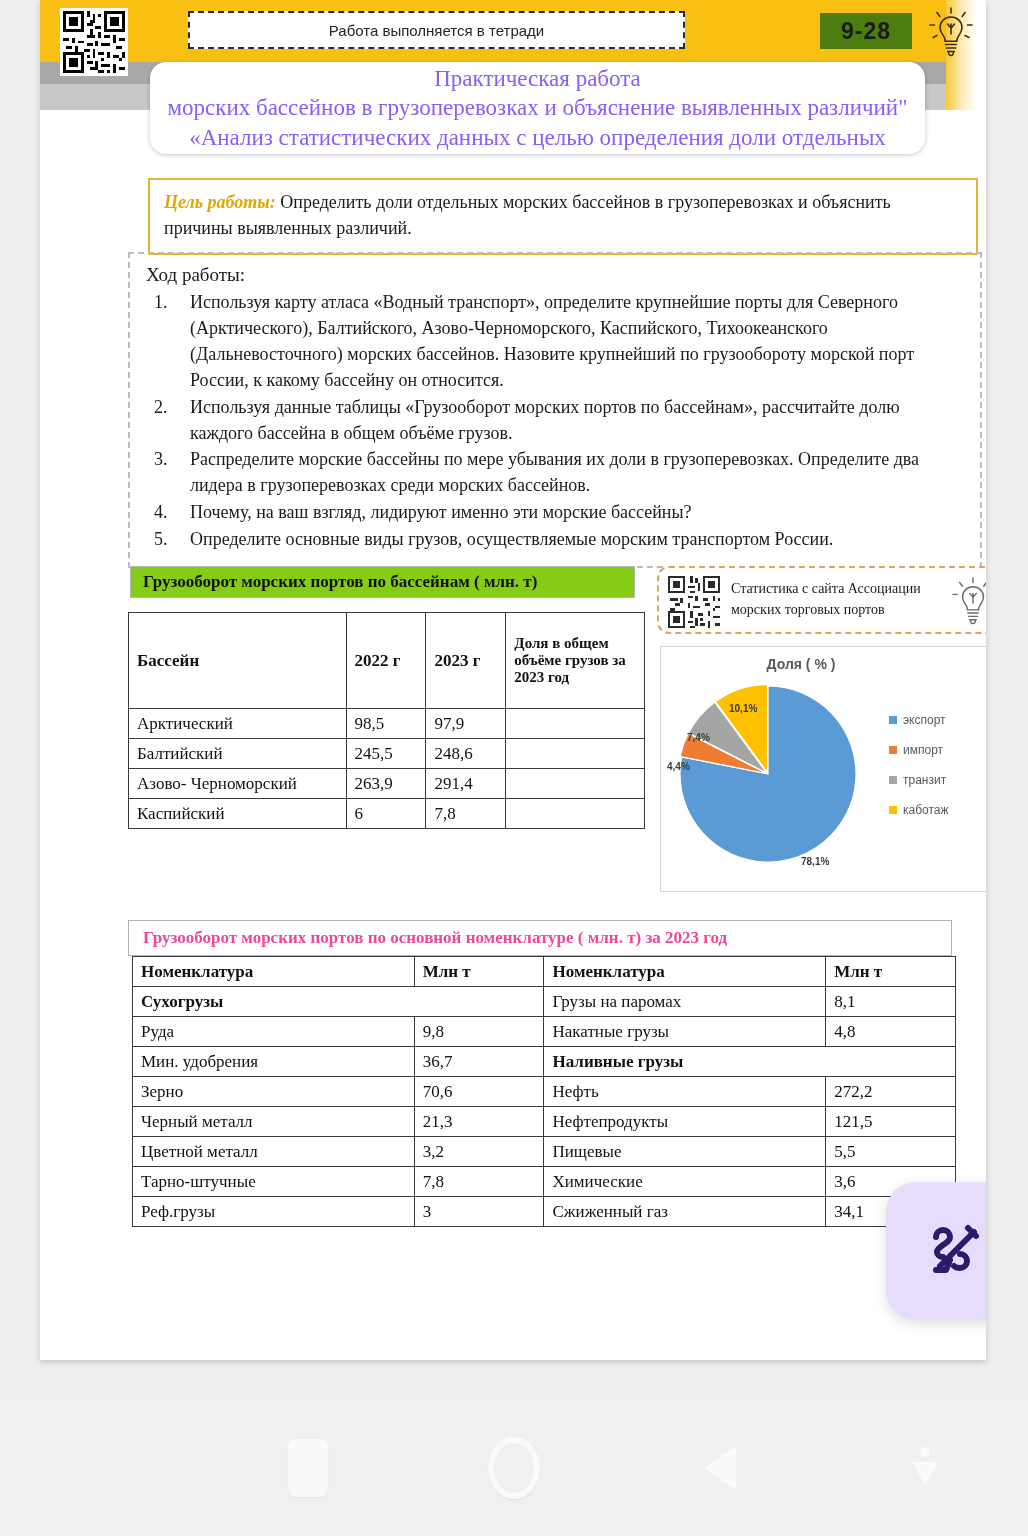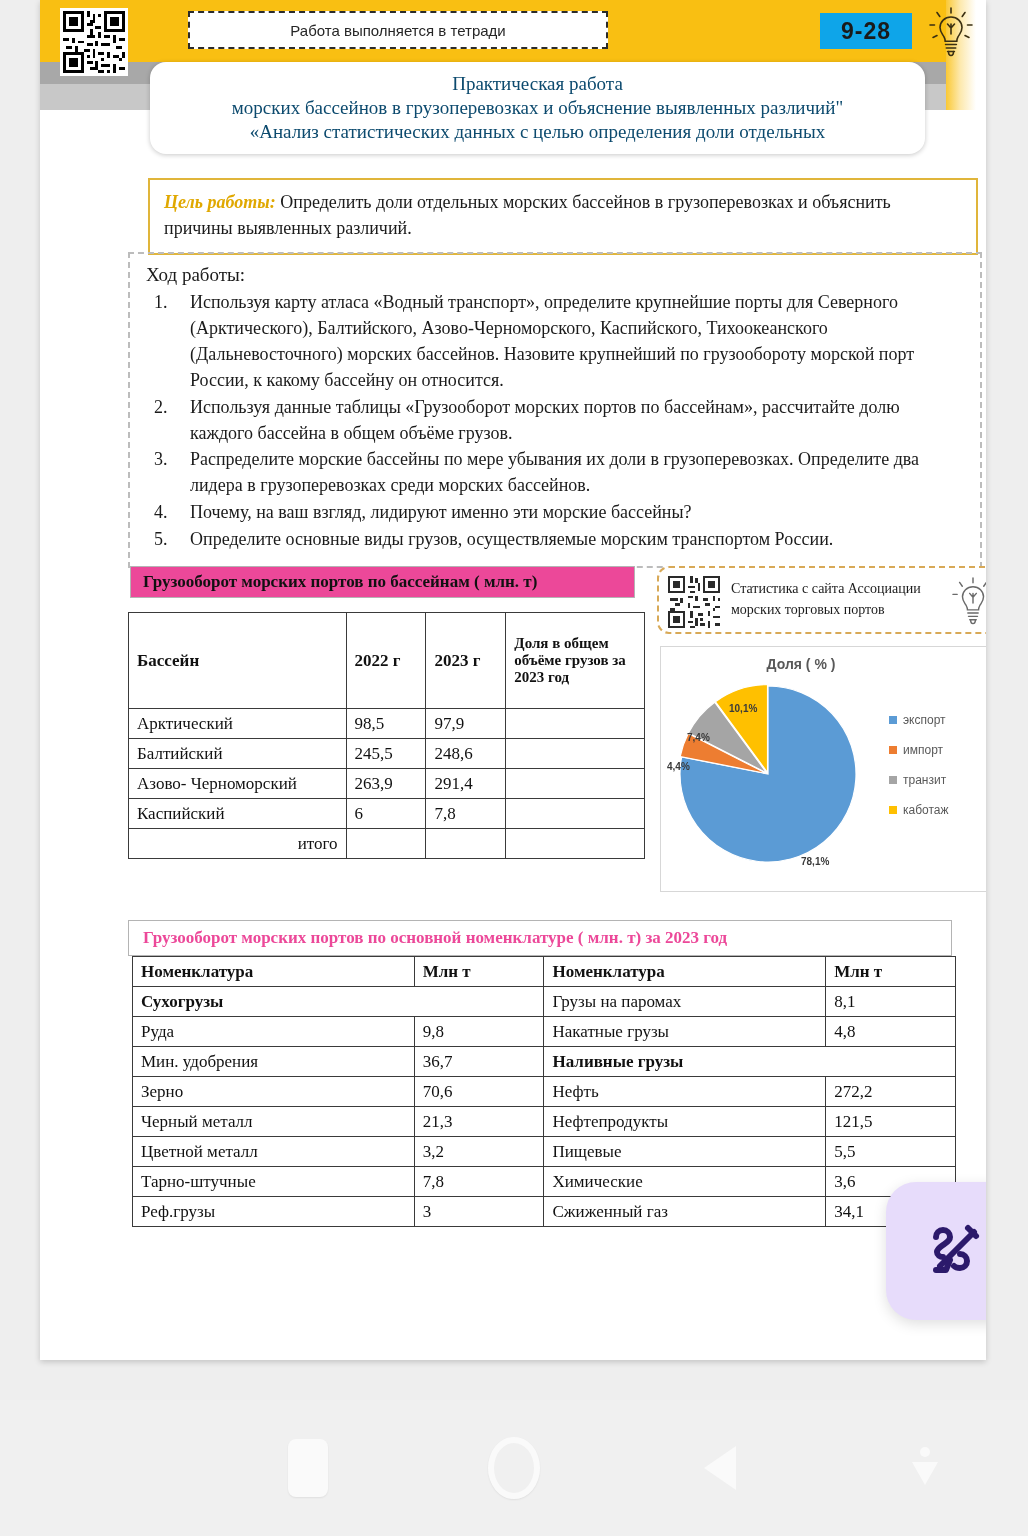--- a/index.html
+++ b/index.html
@@ -62,36 +62,36 @@
     padding: 3px;
     line-height: 0;
   }
   .qr svg { display: block; }
 
   #qr-header { left: 20px; top: 8px; width: 68px; height: 68px; }
 
   #notebook-badge {
     position: absolute;
     left: 148px; top: 11px;
-    width: 420px; height: 38px;
+    width: 497px; height: 38px;
     background: #ffffff;
     border: 2px dashed #2b2b2b;
     display: flex;
     align-items: center;
     justify-content: center;
     font-family: "Liberation Sans", sans-serif;
     font-size: 15px;
     color: #262626;
   }
 
   #lesson-badge {
     position: absolute;
     left: 780px; top: 13px;
     width: 92px; height: 36px;
-    background: #0ea5e9;
+    background: #4d7c0f;
     display: flex; align-items: center; justify-content: center;
     font-family: "Liberation Sans", sans-serif;
     font-size: 23px;
     font-weight: 700;
     letter-spacing: 1px;
     color: #1a1a1a;
   }
 
   .bulb {
     position: absolute;
@@ -107,23 +107,23 @@
     background: #ffffff;
     border-radius: 16px;
     box-shadow: 0 1px 5px rgba(0,0,0,0.22);
     display: flex;
     flex-direction: column;
     align-items: center;
     justify-content: center;
     padding: 4px 22px;
   }
   #title-card .ln {
-    font-size: 19px;
+    font-size: 23px;
     line-height: 1.28;
-    color: #0c4a6e;
+    color: #8b5cf6;
     text-align: center;
     white-space: nowrap;
   }
 
   
   #goal-box {
     position: absolute;
     left: 108px; top: 178px;
     width: 830px;
     border: 2px solid #e0b53a;
@@ -170,21 +170,21 @@
     left: 8px;
     top: 0;
   }
 
   
   #basin-caption {
     position: absolute;
     left: 90px; top: 566px;
     width: 505px; height: 32px;
     border: 1px solid #b4b4b4;
-    background: #ec4899;
+    background: #84cc16;
     display: flex; align-items: center;
     padding-left: 12px;
     font-size: 17px;
     font-weight: 700;
     color: #111;
   }
 
   table.grid {
     border-collapse: collapse;
     background: #fff;
@@ -485,26 +485,20 @@
       <tr>
         <td>Азово- Черноморский</td>
         <td>263,9</td>
         <td>291,4</td>
         <td></td>
       </tr>
       <tr>
         <td>Каспийский</td>
         <td>6</td>
         <td>7,8</td>
-        <td></td>
-      </tr>
-      <tr>
-        <td class="total-label">итого</td>
-        <td></td>
-        <td></td>
         <td></td>
       </tr>
     </tbody>
   </table>
 
   <div id="source-box">
     <div class="qr" id="qr-source">
       <svg width="52" height="52" viewBox="0 0 21 21" shape-rendering="crispEdges">
         <rect width="21" height="21" fill="#fff"></rect>
         <g fill="#2a2a2a">

